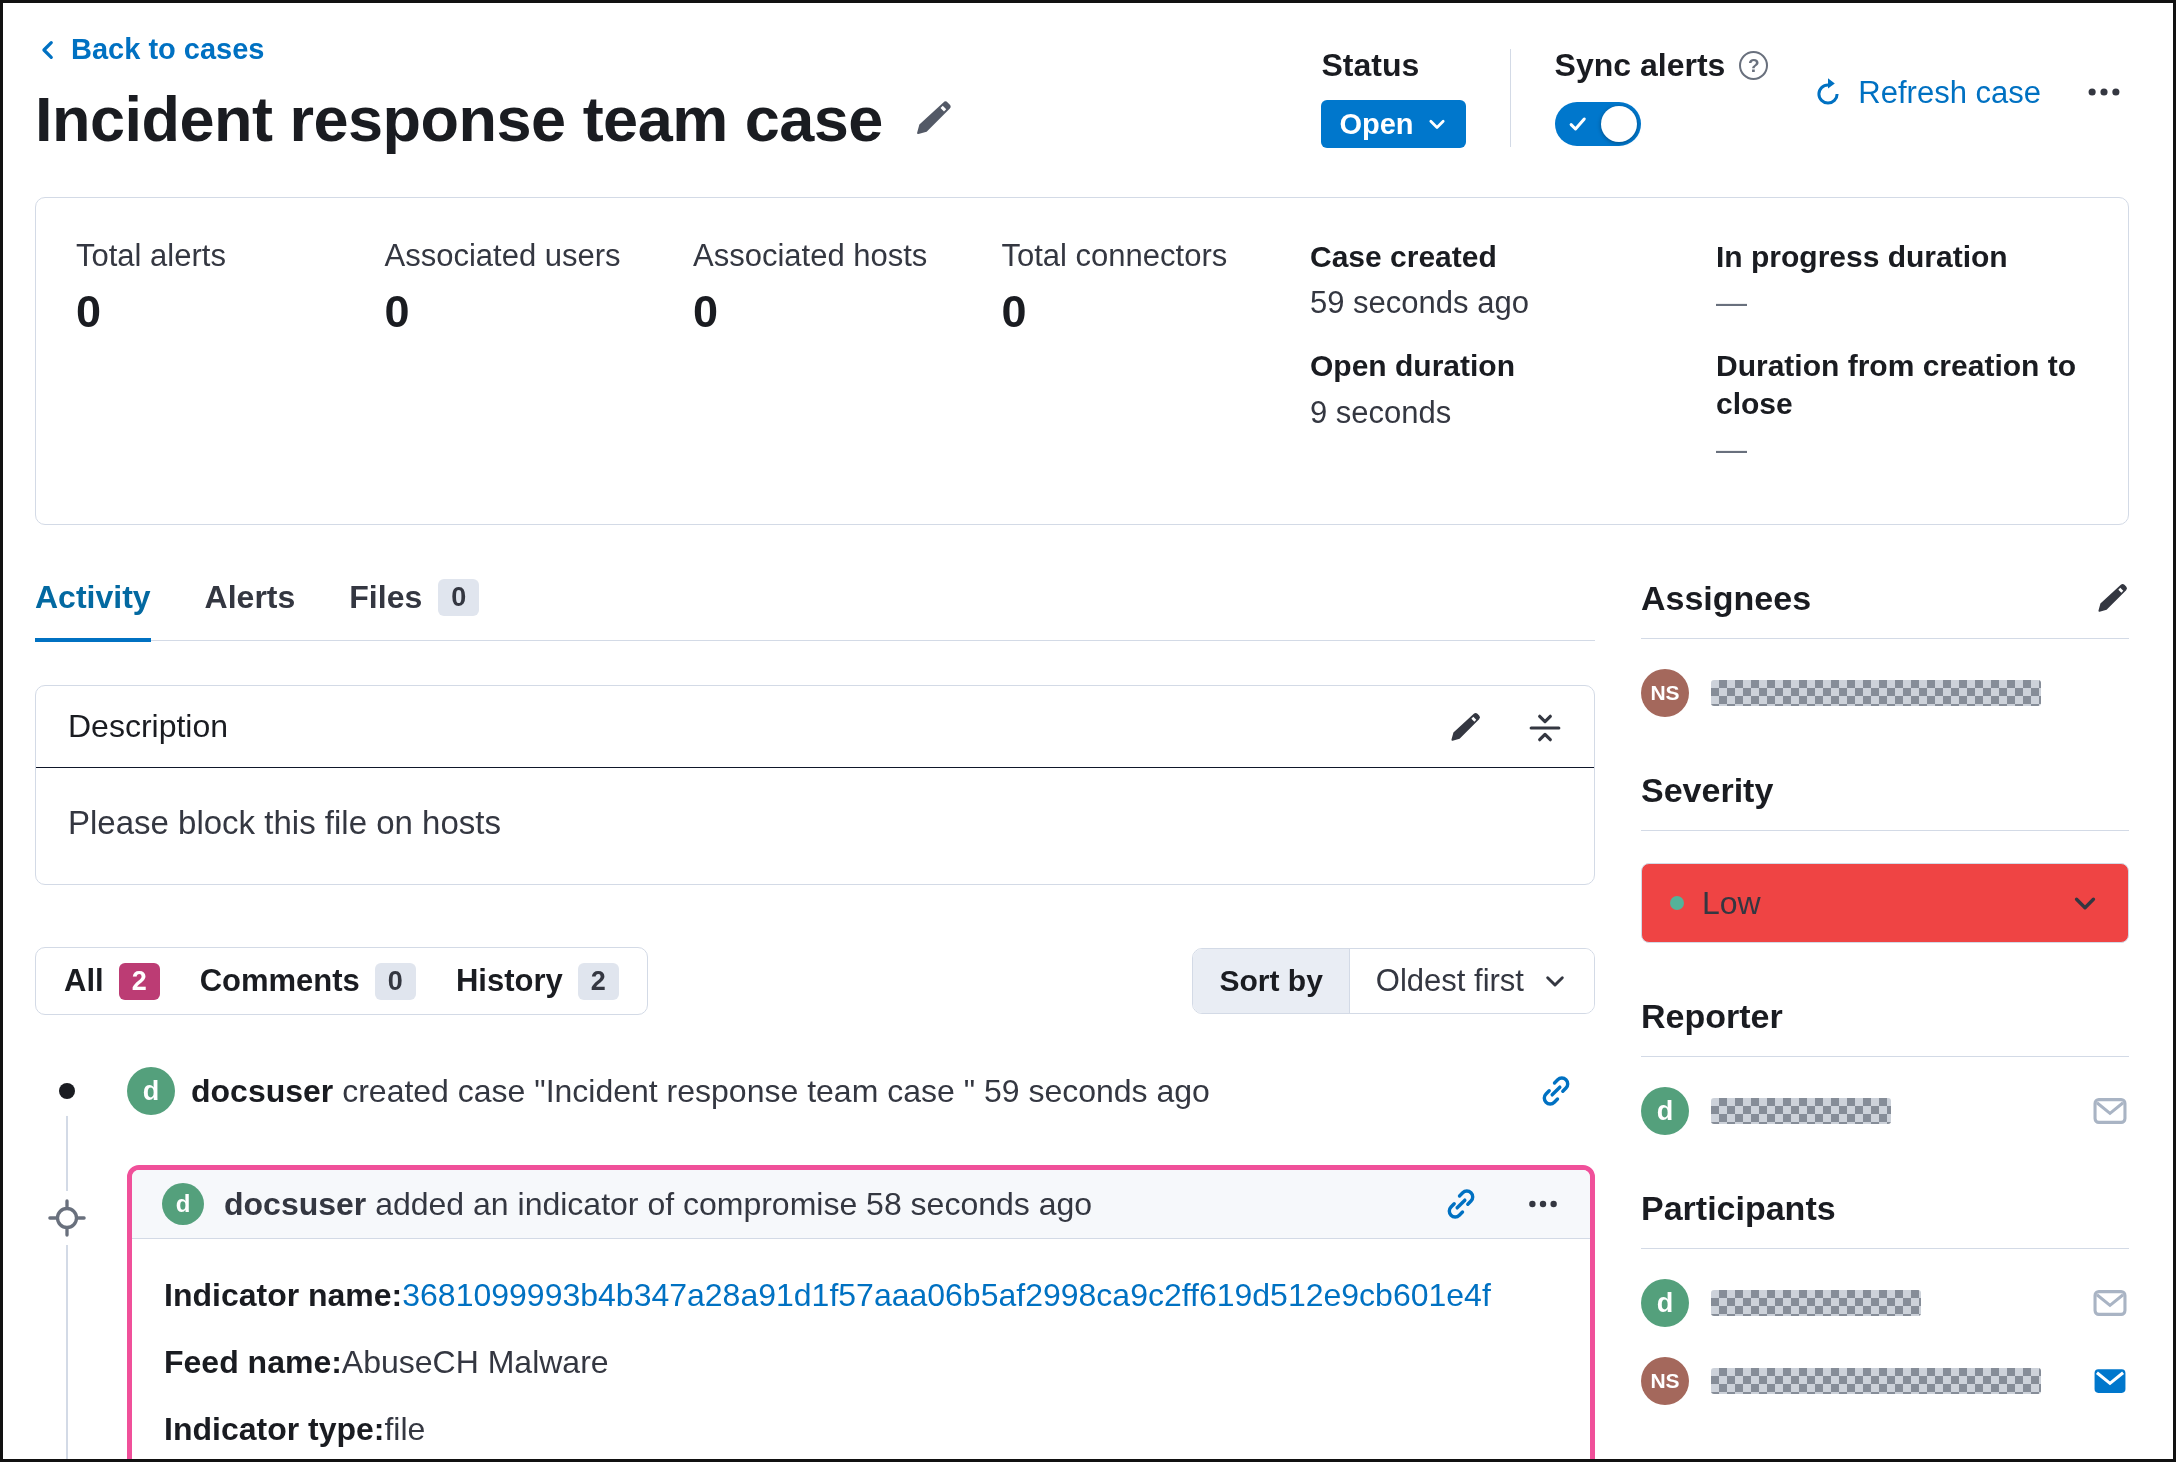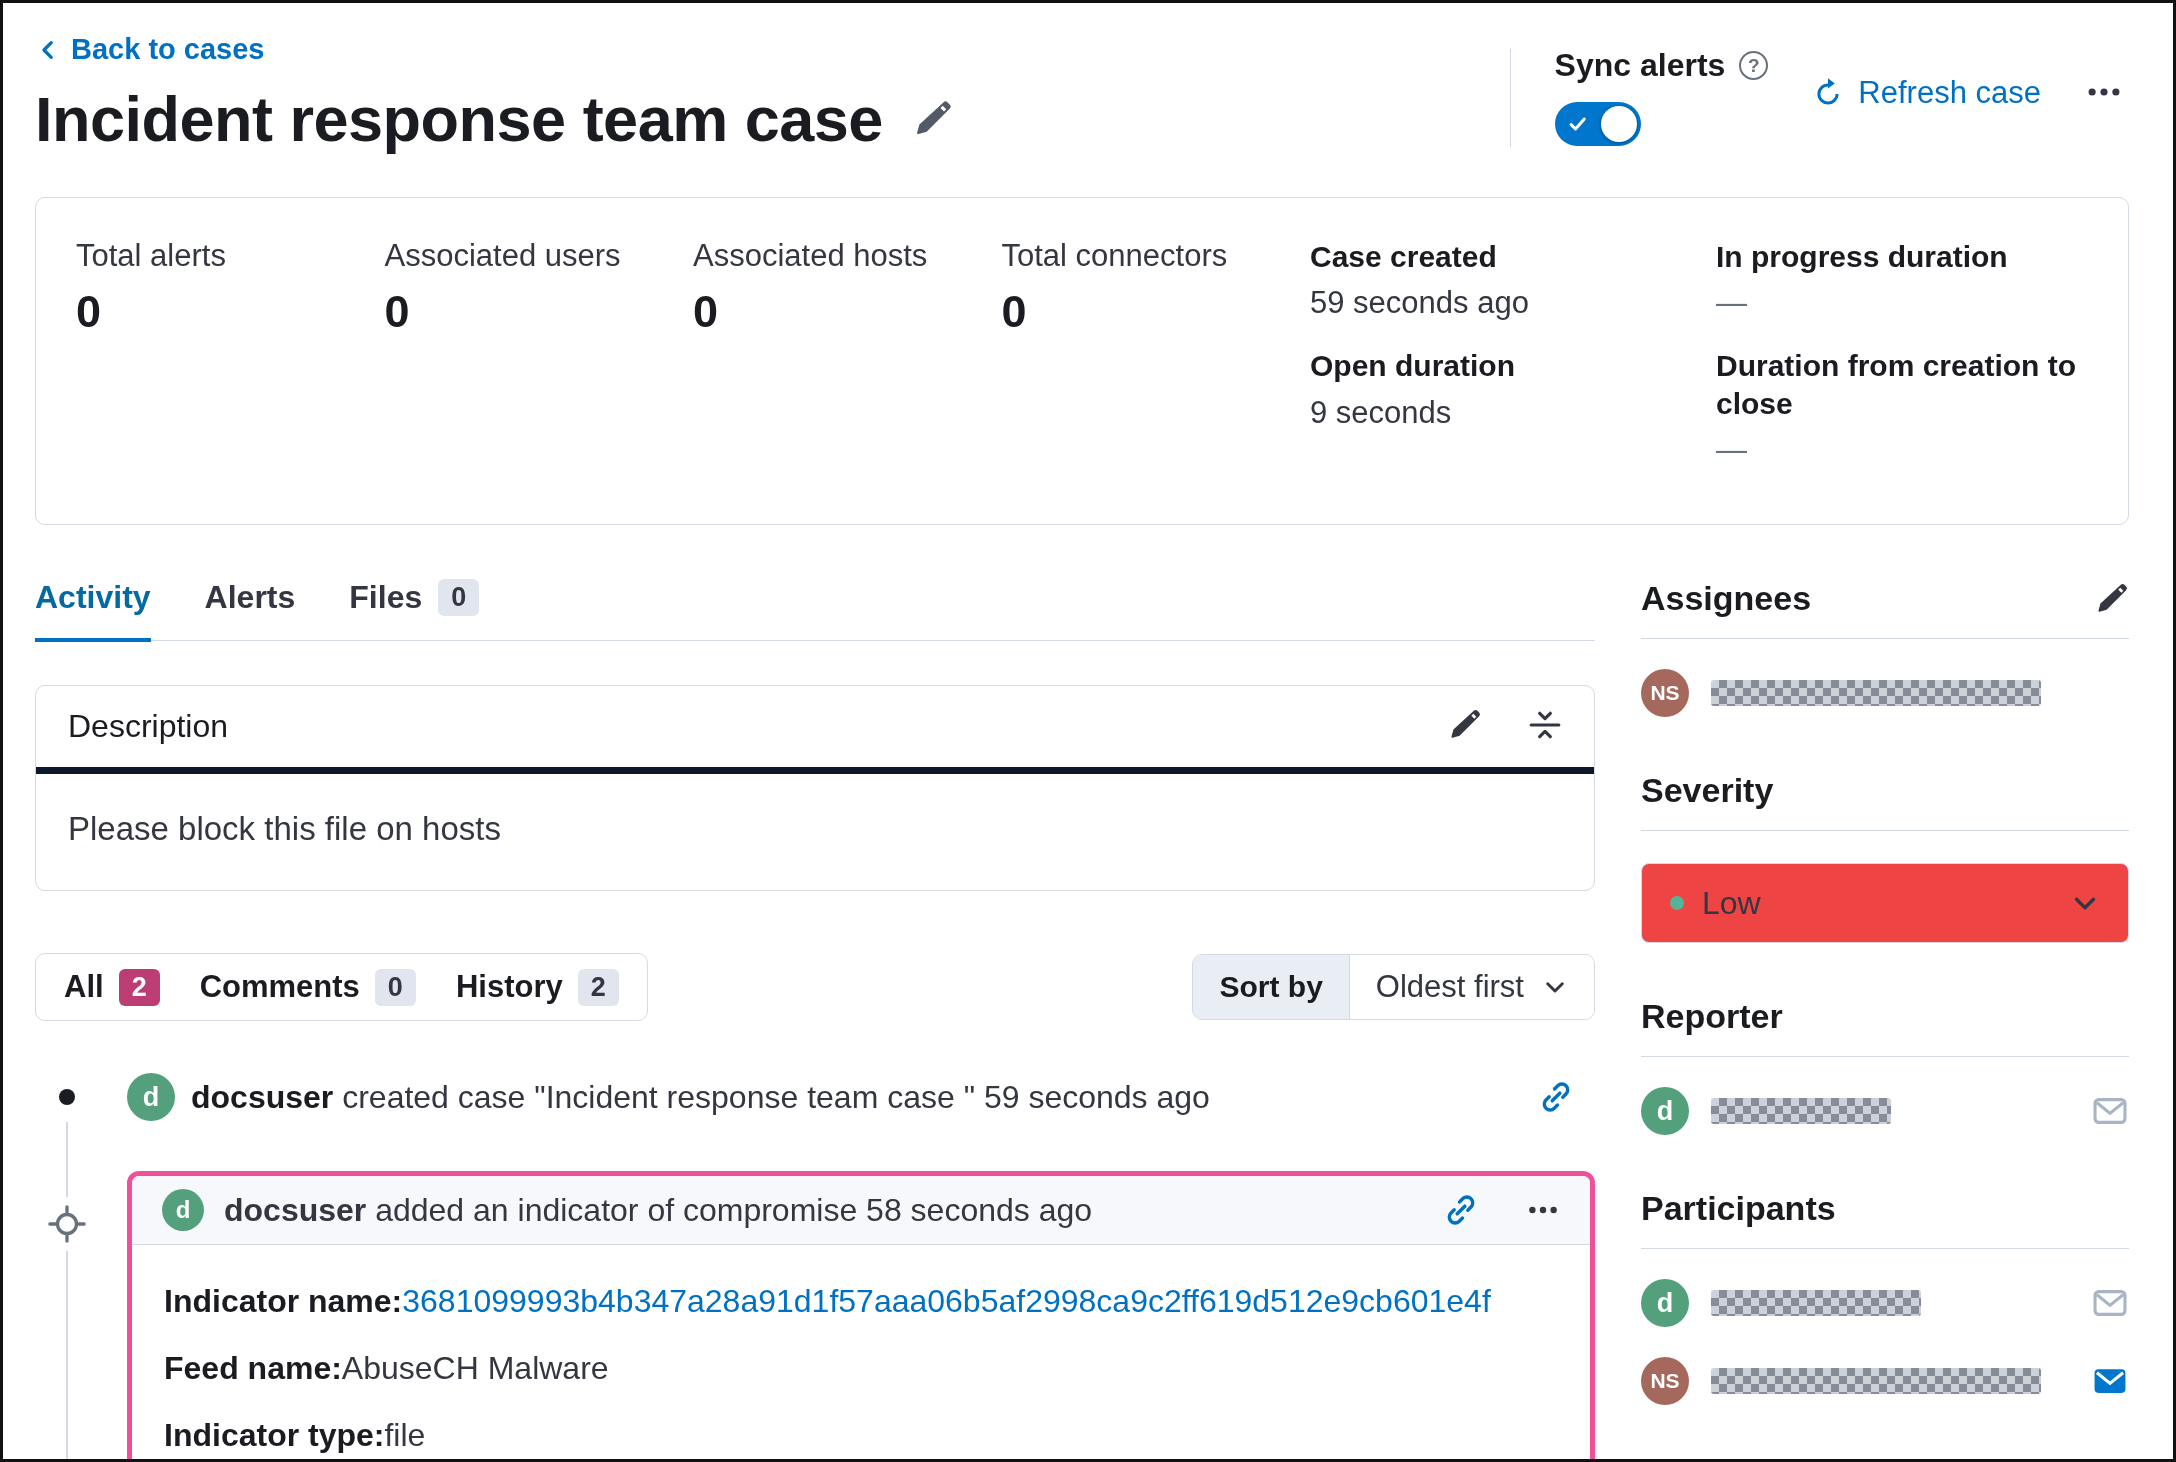--- a/index.html
+++ b/index.html
@@ -53,21 +53,21 @@
 
   
   .tabs { display: flex; gap: 54px; border-bottom: 1px solid #d3dae6; }
   .tab { display: flex; align-items: center; gap: 16px; font-size: 32px; font-weight: 700; color: #343741; padding-bottom: 22px; border-bottom: 4px solid transparent; margin-bottom: -2px; cursor: pointer; }
   .tab.active { color: #0369a1; border-bottom-color: #0071c2; }
   .badge { background: #e0e5ee; color: #343741; border-radius: 6px; font-size: 27px; font-weight: 600; padding: 5px 13px; line-height: 1; }
   .badge.accent { background: #bc3c74; color: #fff; }
 
   
   .desc { margin-top: 44px; border: 1px solid #d3dae6; border-radius: 10px; }
-  .desc-head { display: flex; align-items: flex-start; padding: 22px 32px; border-bottom: 7px solid #0f172a; }
+  .desc-head { display: flex; align-items: flex-end; padding: 22px 32px; border-bottom: 1px solid #0f172a; }
   .desc-title { font-size: 32px; font-weight: 500; color: #1a1c21; }
   .desc-icons { margin-left: auto; display: flex; align-items: center; gap: 46px; color: #343741; }
   .desc-icons > span { cursor: pointer; }
   .desc-body { padding: 36px 32px 42px; font-size: 33px; color: #343741; }
 
   
   .filter-row { margin-top: 62px; display: flex; align-items: center; justify-content: space-between; }
   .filter-group { border: 1px solid #d3dae6; border-radius: 10px; height: 68px; display: flex; align-items: center; padding: 0 28px; gap: 40px; }
   .filter-item { display: flex; align-items: center; gap: 15px; font-size: 31px; font-weight: 700; color: #1a1c21; cursor: pointer; }
   .sort-control { display: flex; align-items: stretch; border: 1px solid #d3dae6; border-radius: 10px; overflow: hidden; height: 66px; cursor: pointer; }
@@ -134,20 +134,31 @@
   <div class="title-row">
     <h1 class="page-title">Incident response team case</h1>
     <span class="title-edit">
       <svg viewBox="0 0 16 16" width="40" height="40">
           <path fill="currentColor" d="M12.15 1.35a1.2 1.2 0 0 1 1.7 0l.8.8a1.2 1.2 0 0 1 0 1.7l-9.2 9.2-3.3.9a.4.4 0 0 1-.5-.5l.9-3.3 9.6-8.8zM11 3.6l1.4 1.4.9-.9-1.4-1.4-.9.9z"></path>
         </svg>
     </span>
   </div>
 
   <div class="header-actions">
+    <div class="status-block">
+      <div class="ha-label">Status</div>
+      <button class="status-btn">
+        <span>Open</span>
+        <span>
+          <svg viewBox="0 0 16 16" width="22" height="22" fill="none" stroke="#fff" stroke-width="2" stroke-linecap="round" stroke-linejoin="round">
+              <path d="M3.5 6l4.5 4.5L12.5 6"></path>
+            </svg>
+        </span>
+      </button>
+    </div>
 
     <div class="v-divider"></div>
 
     <div class="sync-block">
       <div class="sync-label-row">
         <span class="ha-label">Sync alerts</span>
         <span class="help-icon">?</span>
       </div>
       <div class="toggle">
         <span class="tg-check">

